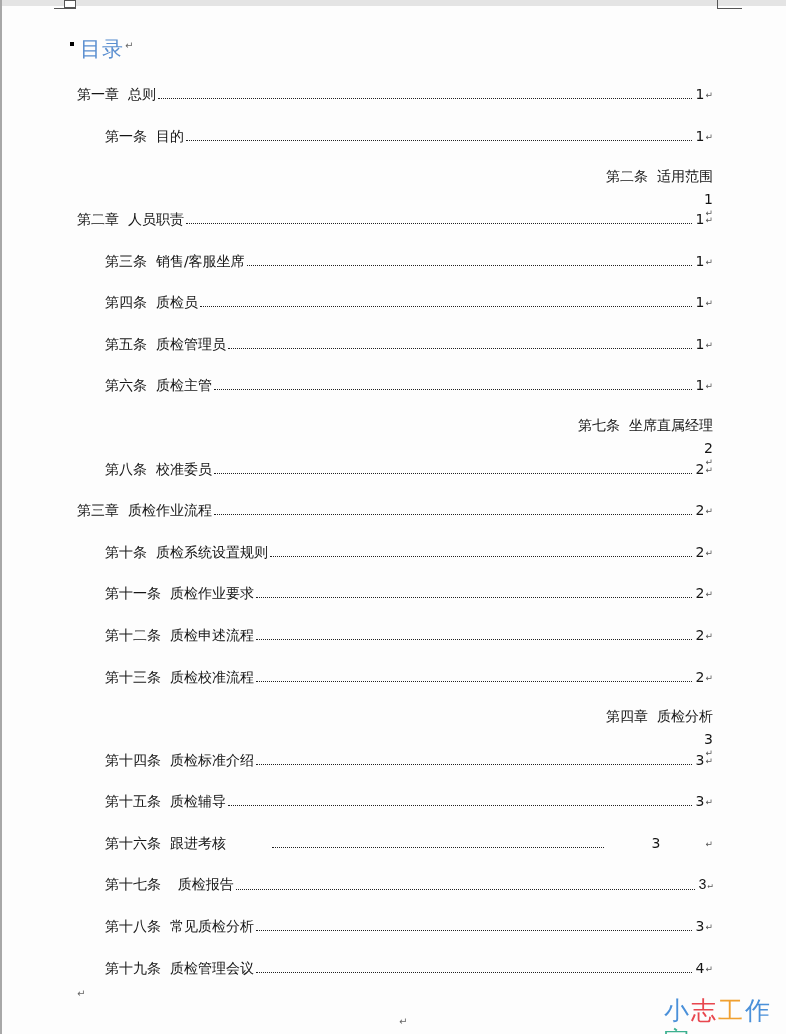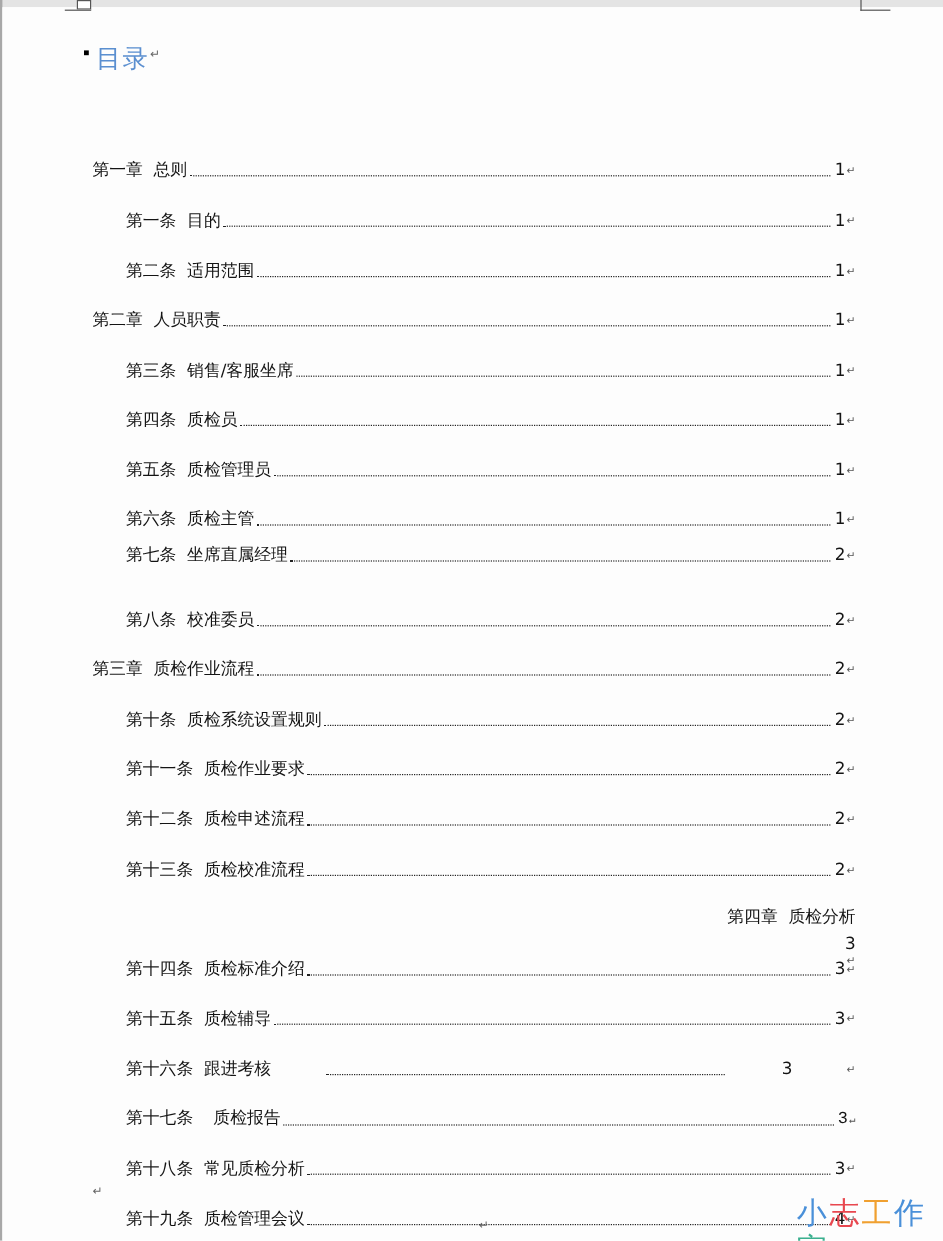--- a/index.html
+++ b/index.html
@@ -84,21 +84,20 @@
       left: 0; top: 0;
       width: 784px;
     }
     .toc-row {
       position: absolute;
       height: 20px;
       display: flex;
       align-items: flex-end;
       font-size: 14px;
       line-height: 18px;
-      margin-top: 48px;
     }
     .toc-row.level-1 { left: 75px; width: 636px; }
     .toc-row.level-2 { left: 103px; width: 608px; }
     .toc-label {
       white-space: pre;
       flex: 0 0 auto;
       color: #141414;
     }
     .toc-leader {
       flex: 1 1 auto;
@@ -167,21 +166,21 @@
         <span class="toc-leader"></span>
         <span class="toc-page">1</span>
         <span class="toc-mark">↵</span>
       </div>
       <div class="toc-row level-2" style="top: 119px;">
         <span class="toc-label">第一条  目的</span>
         <span class="toc-leader"></span>
         <span class="toc-page">1</span>
         <span class="toc-mark">↵</span>
       </div>
-      <div class="toc-row level-2" style="top: 161px;">
+      <div class="toc-row level-2" style="top: 161px; flex-direction: column;">
         <span class="toc-label">第二条  适用范围</span>
         <span class="toc-leader"></span>
         <span class="toc-page">1</span>
         <span class="toc-mark">↵</span>
       </div>
       <div class="toc-row level-1" style="top: 202px;">
         <span class="toc-label">第二章  人员职责</span>
         <span class="toc-leader"></span>
         <span class="toc-page">1</span>
         <span class="toc-mark">↵</span>
@@ -203,21 +202,21 @@
         <span class="toc-leader"></span>
         <span class="toc-page">1</span>
         <span class="toc-mark">↵</span>
       </div>
       <div class="toc-row level-2" style="top: 368px;">
         <span class="toc-label">第六条  质检主管</span>
         <span class="toc-leader"></span>
         <span class="toc-page">1</span>
         <span class="toc-mark">↵</span>
       </div>
-      <div class="toc-row level-2" style="top: 398px;">
+      <div class="toc-row level-2" style="top: 410px; flex-direction: column;">
         <span class="toc-label">第七条  坐席直属经理</span>
         <span class="toc-leader"></span>
         <span class="toc-page">2</span>
         <span class="toc-mark">↵</span>
       </div>
       <div class="toc-row level-2" style="top: 452px;">
         <span class="toc-label">第八条  校准委员</span>
         <span class="toc-leader"></span>
         <span class="toc-page">2</span>
         <span class="toc-mark">↵</span>

